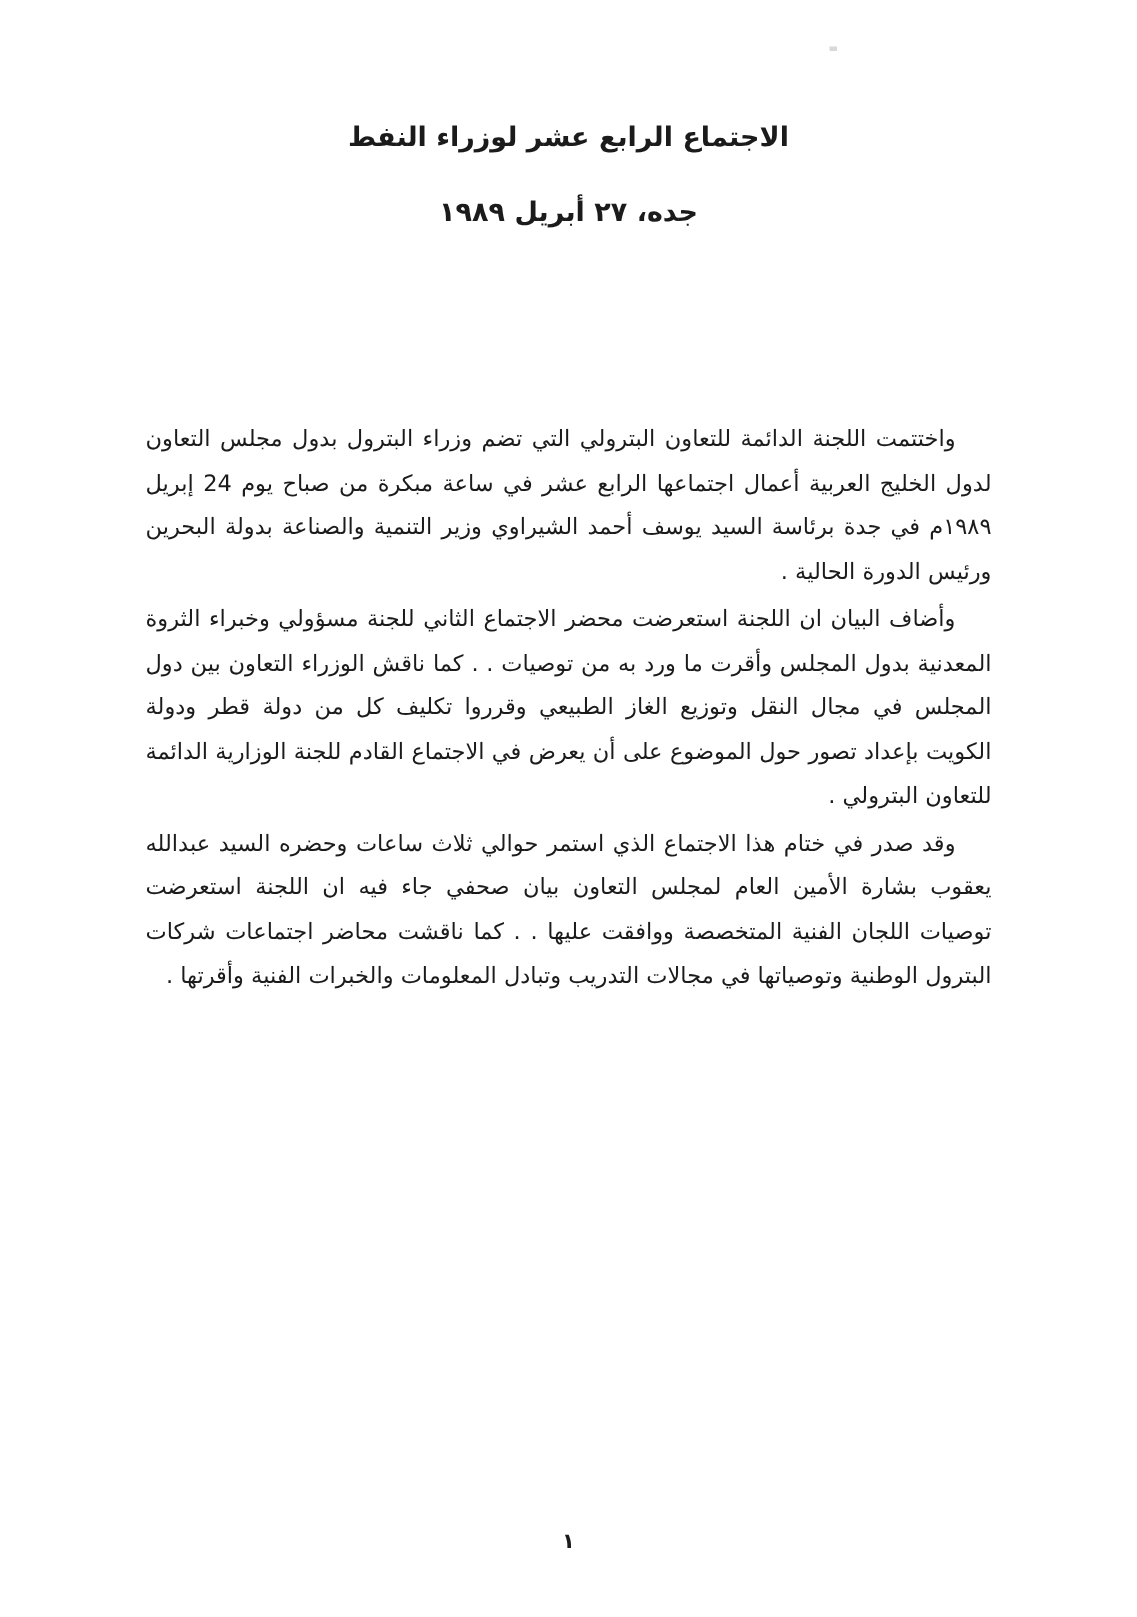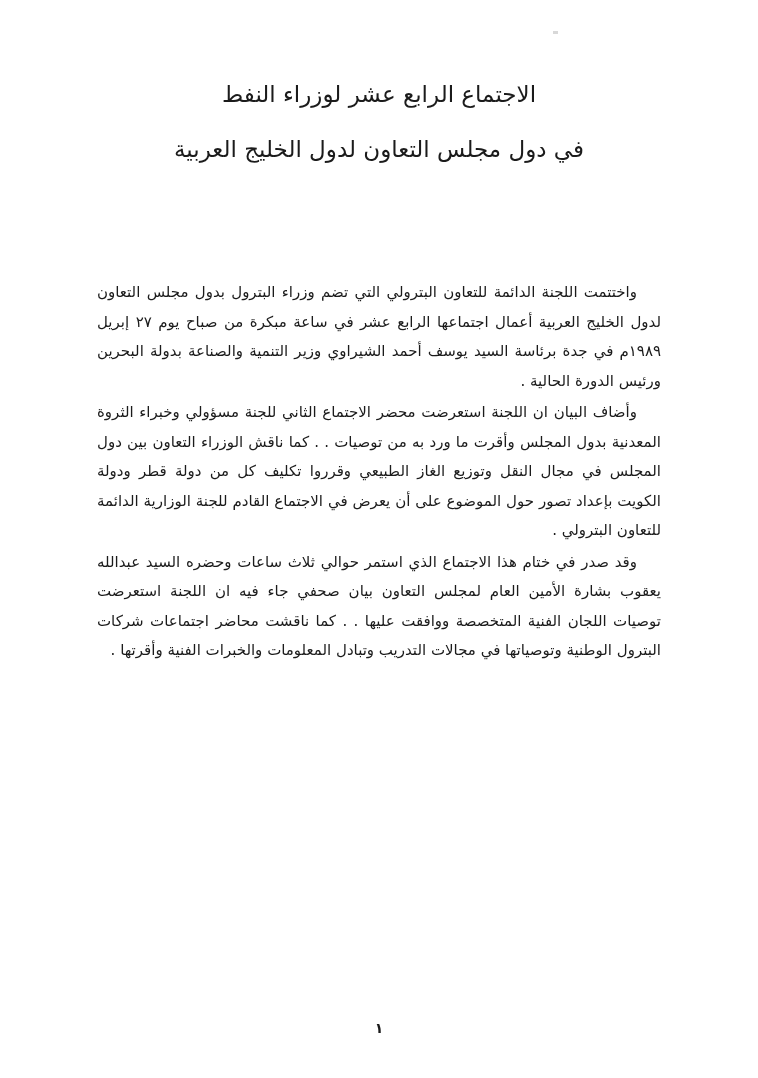--- a/index.html
+++ b/index.html
@@ -19,22 +19,22 @@
   }
   .title-block {
     position: absolute;
     top: 82px;
     left: 0;
     right: 0;
     text-align: center;
     direction: rtl;
   }
   .title-line {
-    font-size: 23px;
-    font-weight: normal;
+    font-size: 18px;
+    font-weight: bold;
     line-height: 1.1;
     margin: 0 0 30px 0;
     letter-spacing: 0.3px;
   }
   .body-text {
     position: absolute;
     top: 278px;
     right: 97px;
     width: 564px;
     direction: rtl;
@@ -68,24 +68,24 @@
 </style>
 </head>
 <body>
 
 <div class="page">
 
   <div class="scan-speck"></div>
 
   <header class="title-block">
     <div class="title-line">الاجتماع الرابع عشر لوزراء النفط</div>
-    <div class="title-line">في دول مجلس التعاون لدول الخليج العربية</div>
+    <div class="title-line">جده، ٢٧ أبريل ١٩٨٩</div>
   </header>
 
   <main class="body-text">
-    <p>واختتمت اللجنة الدائمة للتعاون البترولي التي تضم وزراء البترول بدول مجلس التعاون لدول الخليج العربية أعمال اجتماعها الرابع عشر في ساعة مبكرة من صباح يوم ٢٧ إبريل ١٩٨٩م في جدة برئاسة السيد يوسف أحمد الشيراوي وزير التنمية والصناعة بدولة البحرين ورئيس الدورة الحالية .</p>
+    <p>واختتمت اللجنة الدائمة للتعاون البترولي التي تضم وزراء البترول بدول مجلس التعاون لدول الخليج العربية أعمال اجتماعها الرابع عشر في ساعة مبكرة من صباح يوم 24 إبريل ١٩٨٩م في جدة برئاسة السيد يوسف أحمد الشيراوي وزير التنمية والصناعة بدولة البحرين ورئيس الدورة الحالية .</p>
     <p>وأضاف البيان ان اللجنة استعرضت محضر الاجتماع الثاني للجنة مسؤولي وخبراء الثروة المعدنية بدول المجلس وأقرت ما ورد به من توصيات . . كما ناقش الوزراء التعاون بين دول المجلس في مجال النقل وتوزيع الغاز الطبيعي وقرروا تكليف كل من دولة قطر ودولة الكويت بإعداد تصور حول الموضوع على أن يعرض في الاجتماع القادم للجنة الوزارية الدائمة للتعاون البترولي .</p>
     <p>وقد صدر في ختام هذا الاجتماع الذي استمر حوالي ثلاث ساعات وحضره السيد عبدالله يعقوب بشارة الأمين العام لمجلس التعاون بيان صحفي جاء فيه ان اللجنة استعرضت توصيات اللجان الفنية المتخصصة ووافقت عليها . . كما ناقشت محاضر اجتماعات شركات البترول الوطنية وتوصياتها في مجالات التدريب وتبادل المعلومات والخبرات الفنية وأقرتها .</p>
   </main>
 
   <footer class="page-number">١</footer>
 
 </div>
 
 </body></html>

